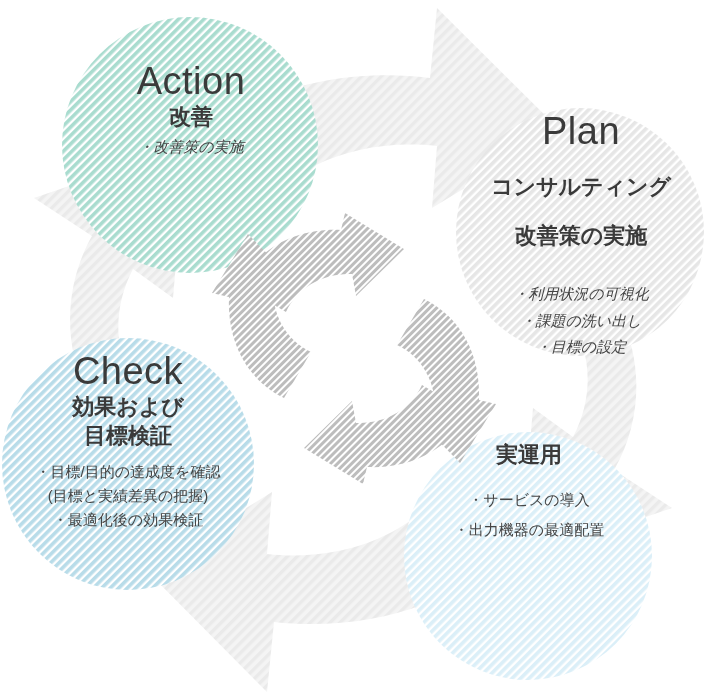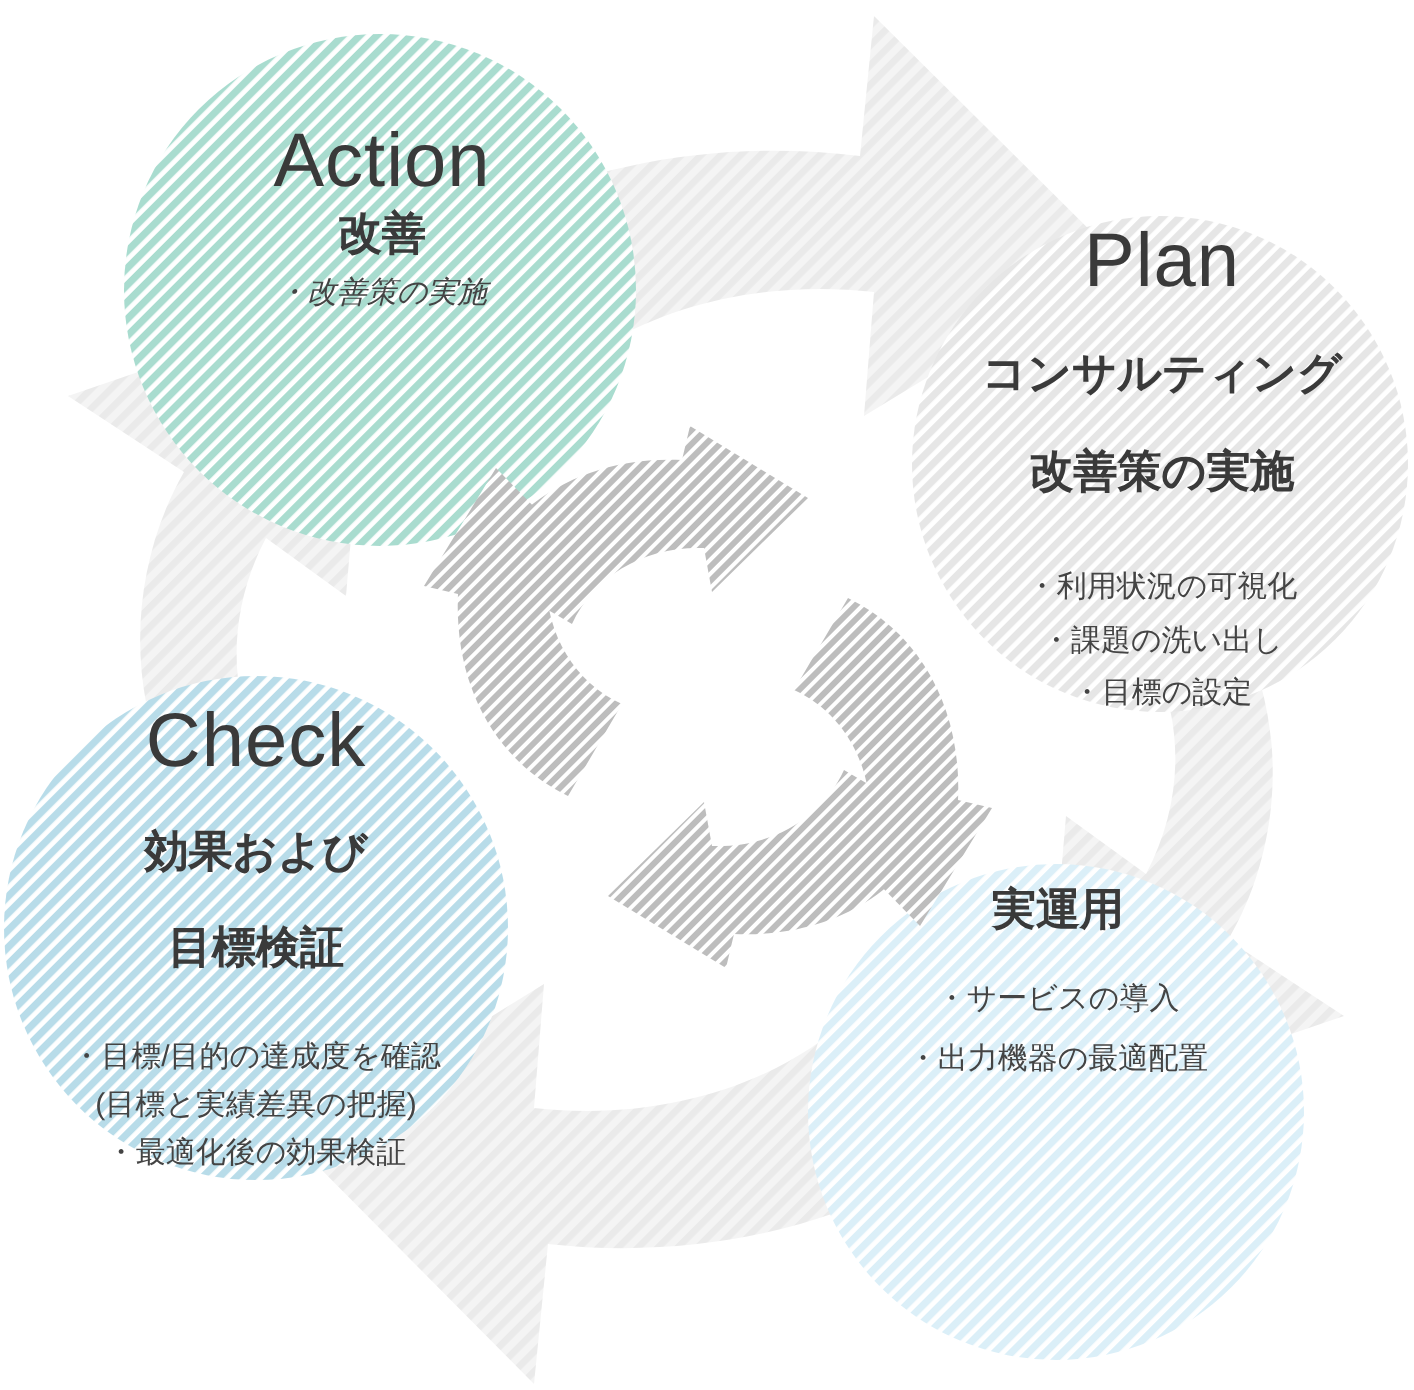--- a/index.html
+++ b/index.html
@@ -46,25 +46,25 @@
     font-size:15px;
     line-height:1.78;
     color:#444;
     white-space:nowrap;
   }
   .node-items div{white-space:nowrap;}
 
   
   #node-action{left:62px;  top:62px;  width:258px;}
   #node-plan  {left:456px; top:112px; width:250px;gap:20px;}
-  #node-check {left:2px;   top:352px; width:252px;gap:19px;}
+  #node-check {left:2px;   top:352px; width:252px;}
   #node-do    {left:404px; top:440px; width:250px;}
 
   #node-action .node-items{margin-top:3px;font-style:italic;}
-  #node-plan   .node-items{}
+  #node-plan   .node-items{font-style:italic;}
   #node-check  .node-items{margin-top:10px;line-height:1.6;}
   #node-do     .node-items{margin-top:16px;line-height:2.0;}
 
   #center-label{
     position:absolute;
     left:0;top:329px;width:707px;
     text-align:center;
     font-size:23px;
     color:#3a3a3a;
     letter-spacing:1px;

